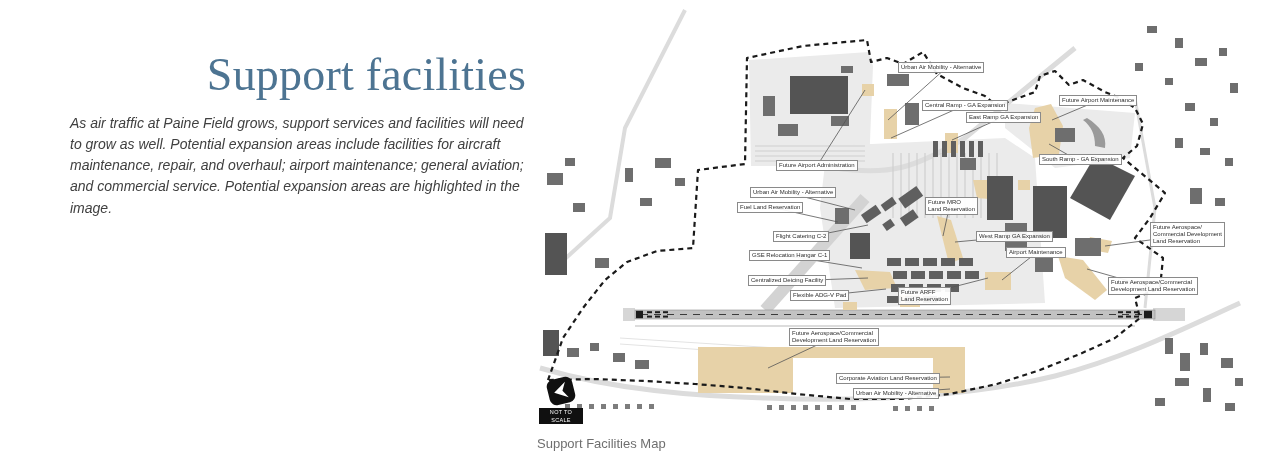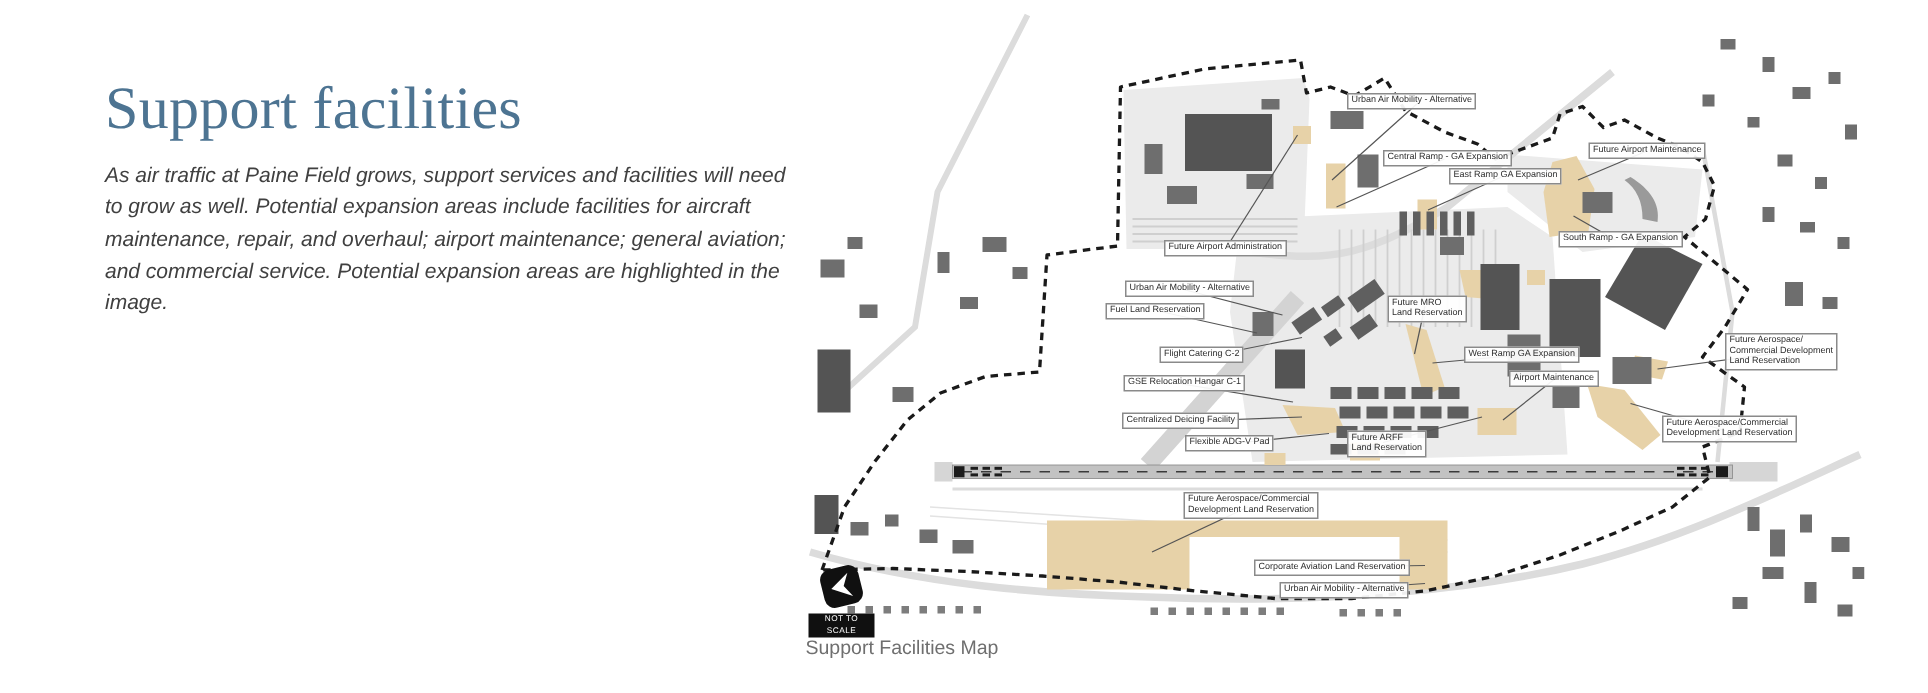--- a/index.html
+++ b/index.html
@@ -6,41 +6,41 @@
     --c-heading:#4d7492; --c-body:#404040; --c-caption:#6f6f6f;
     --c-highlight:#e7d2a8; --c-boundary:#1a1a1a; --c-label-border:#8a8a8a;
   }
   *{box-sizing:border-box;margin:0;padding:0;}
   body{background:#ffffff;font-family:"Liberation Sans",sans-serif;}
   .page{position:relative;width:1285px;height:462px;background:#fff;overflow:hidden;}
 
   .text-col{position:absolute;left:70px;top:50px;width:456px;}
   .text-col h1{
     font-family:"Liberation Serif","DejaVu Serif",serif;
-    font-weight:400;font-size:40px;line-height:1.1;color:var(--c-heading);
-    letter-spacing:.2px;margin-bottom:12px;
+    font-weight:400;font-size:46px;line-height:1.1;color:var(--c-heading);
+    letter-spacing:.2px;margin-bottom:12px;text-align:right;
   }
   .text-col p{font-size:14px;line-height:1.52;color:var(--c-body);font-style:italic;}
 
   .map-fig{position:absolute;left:535px;top:8px;width:710px;}
   .map-canvas{position:relative;width:708px;height:412px;background:#fff;}
   .map-bg{position:absolute;left:0;top:0;z-index:0;}
   .leader-svg{position:absolute;left:0;top:0;z-index:1;pointer-events:none;}
   #map-labels{position:absolute;left:0;top:0;width:708px;height:412px;z-index:2;}
   .map-label{
     position:absolute;background:rgba(255,255,255,.93);
     border:1px solid var(--c-label-border);color:#2e2e2e;
     font-size:6px;line-height:7px;padding:1px 2px;white-space:nowrap;
   }
   .scale-badge{position:absolute;left:4px;top:368px;z-index:3;width:44px;text-align:center;}
   .scale-badge .bar{
     display:block;background:#101010;color:#fff;font-size:5.5px;line-height:8px;
     letter-spacing:.3px;margin-top:-4px;padding:0 1px;
   }
-  .map-fig figcaption{margin-top:4px;margin-left:2px;font-size:13px;color:var(--c-caption);}
+  .map-fig figcaption{margin-top:16px;margin-left:2px;font-size:13px;color:var(--c-caption);}
 </style>
 </head>
 <body>
 
 <div class="page">
 
   <section class="text-col">
     <h1>Support facilities</h1>
     <p>As air traffic at Paine Field grows, support services and facilities will need to grow as well. Potential expansion areas include facilities for aircraft maintenance, repair, and overhaul; airport maintenance; general aviation; and commercial service. Potential expansion areas are highlighted in the image.</p>
   </section>

